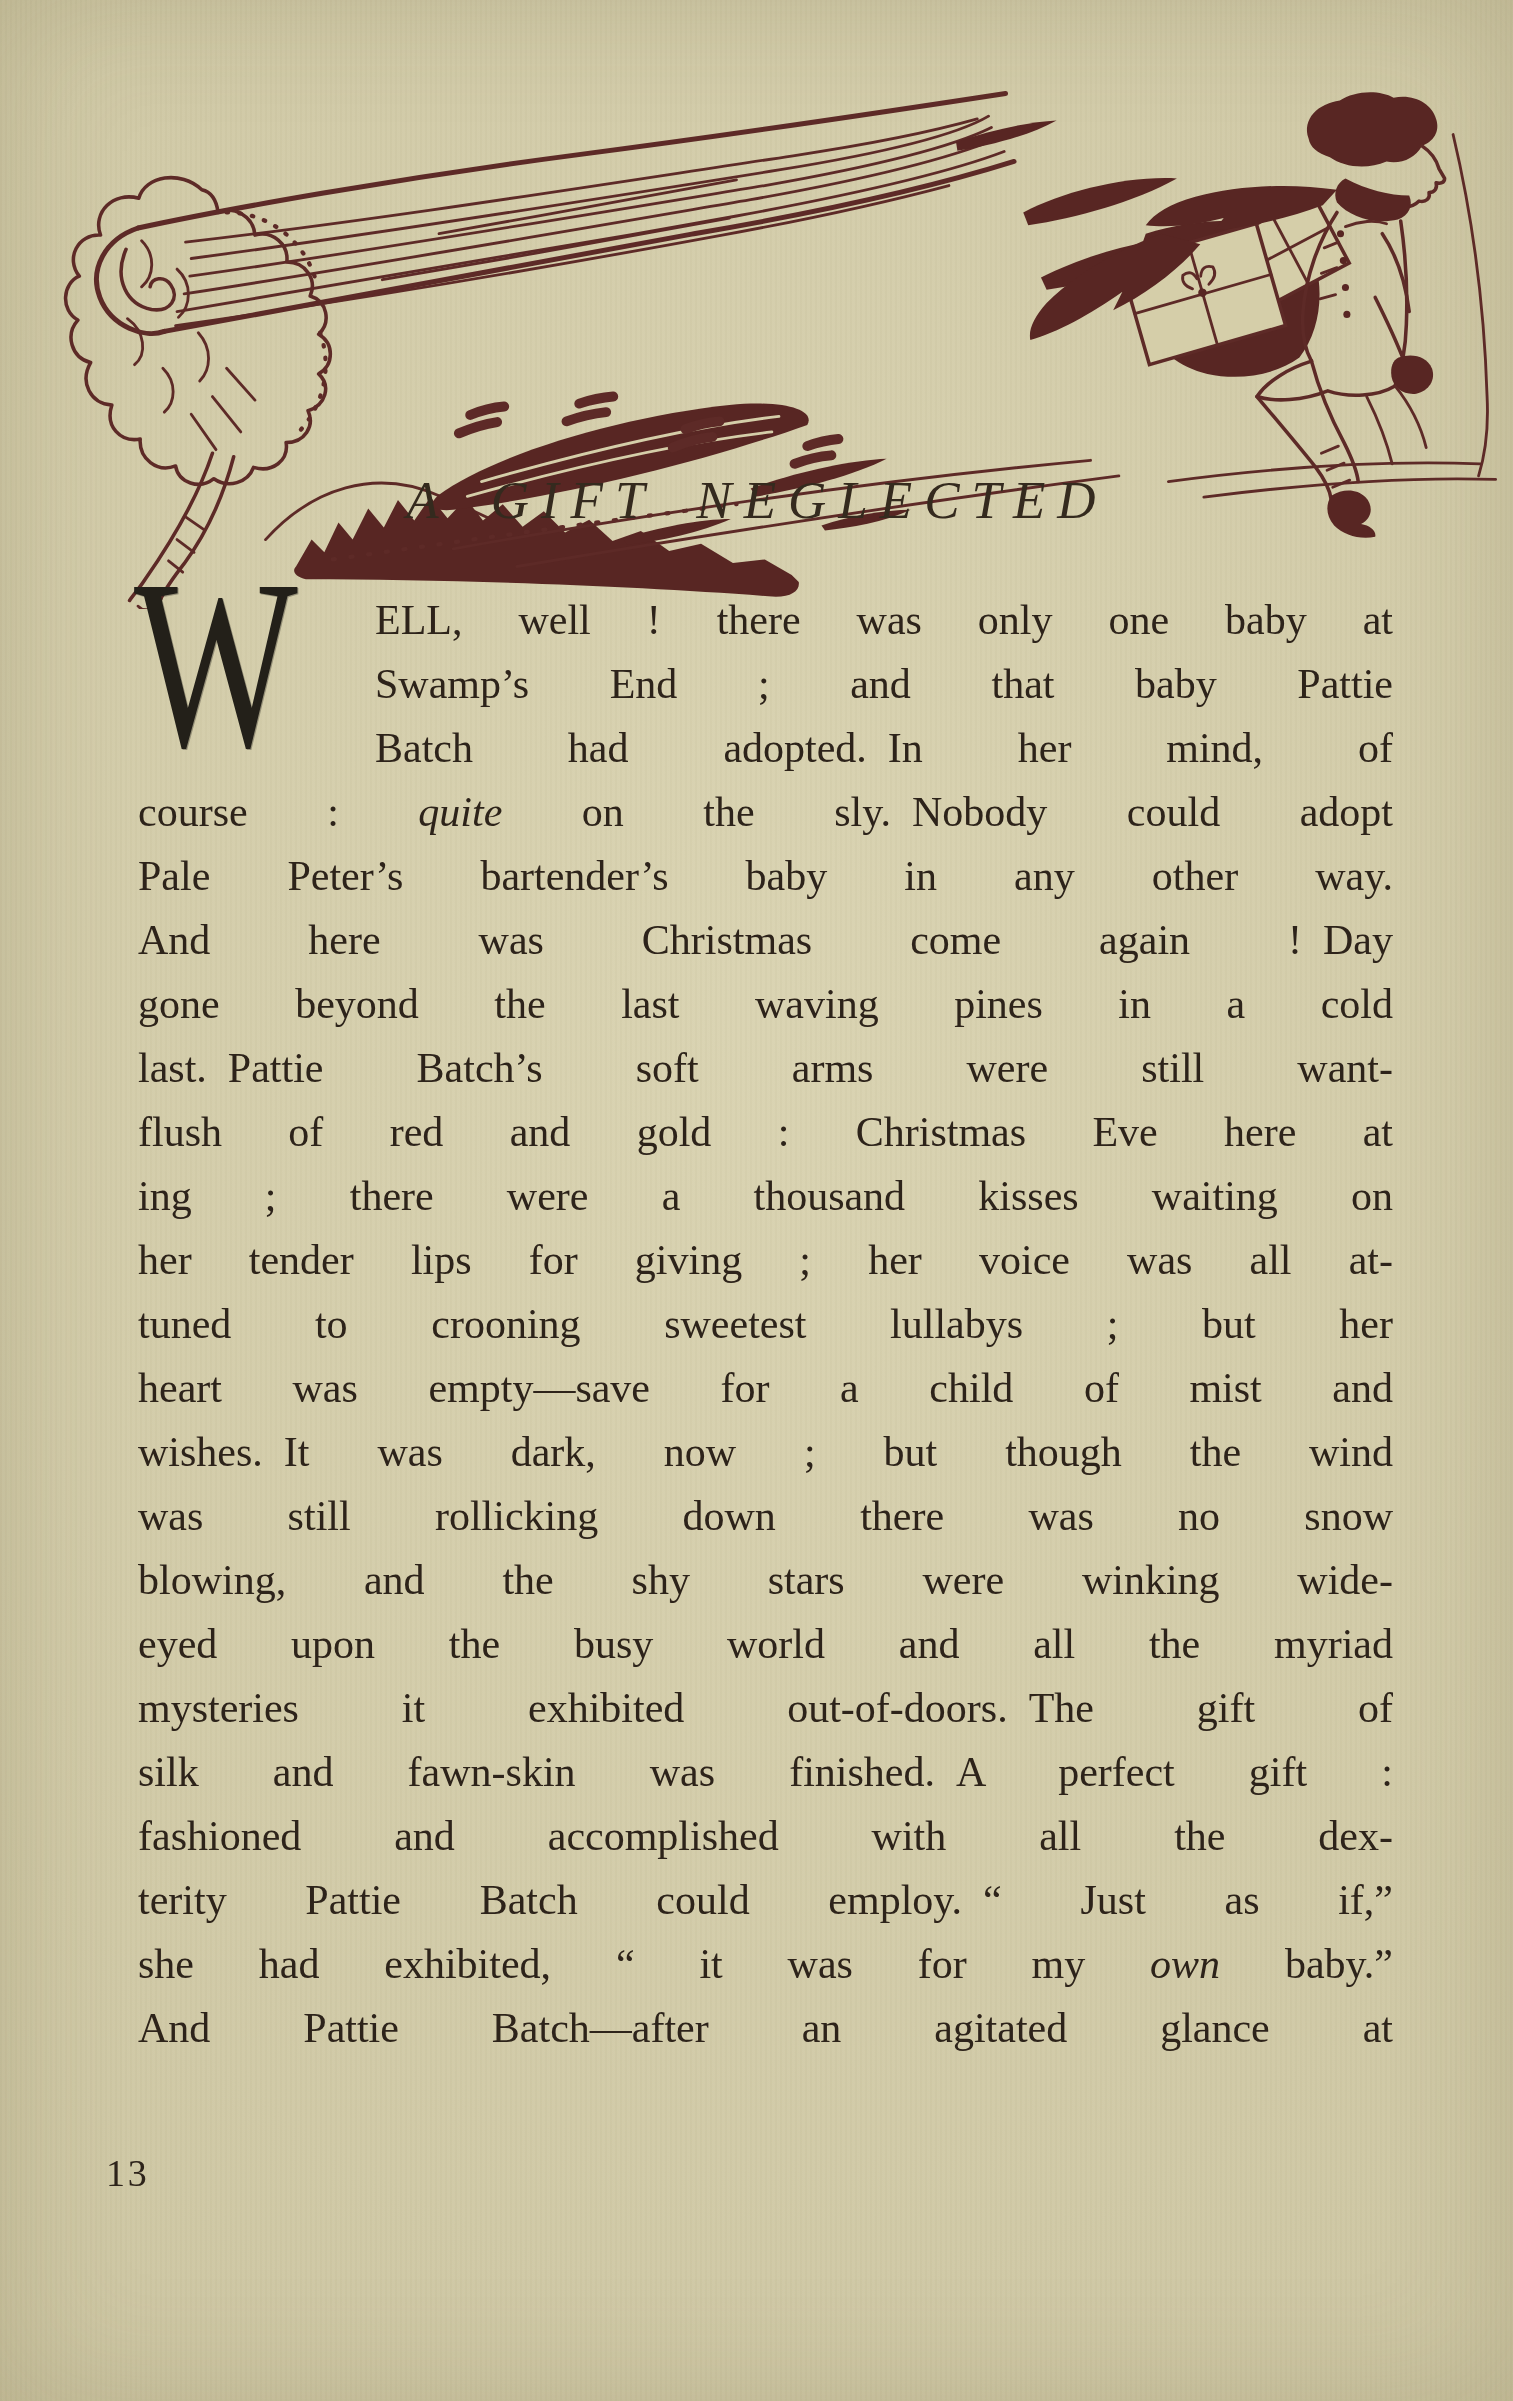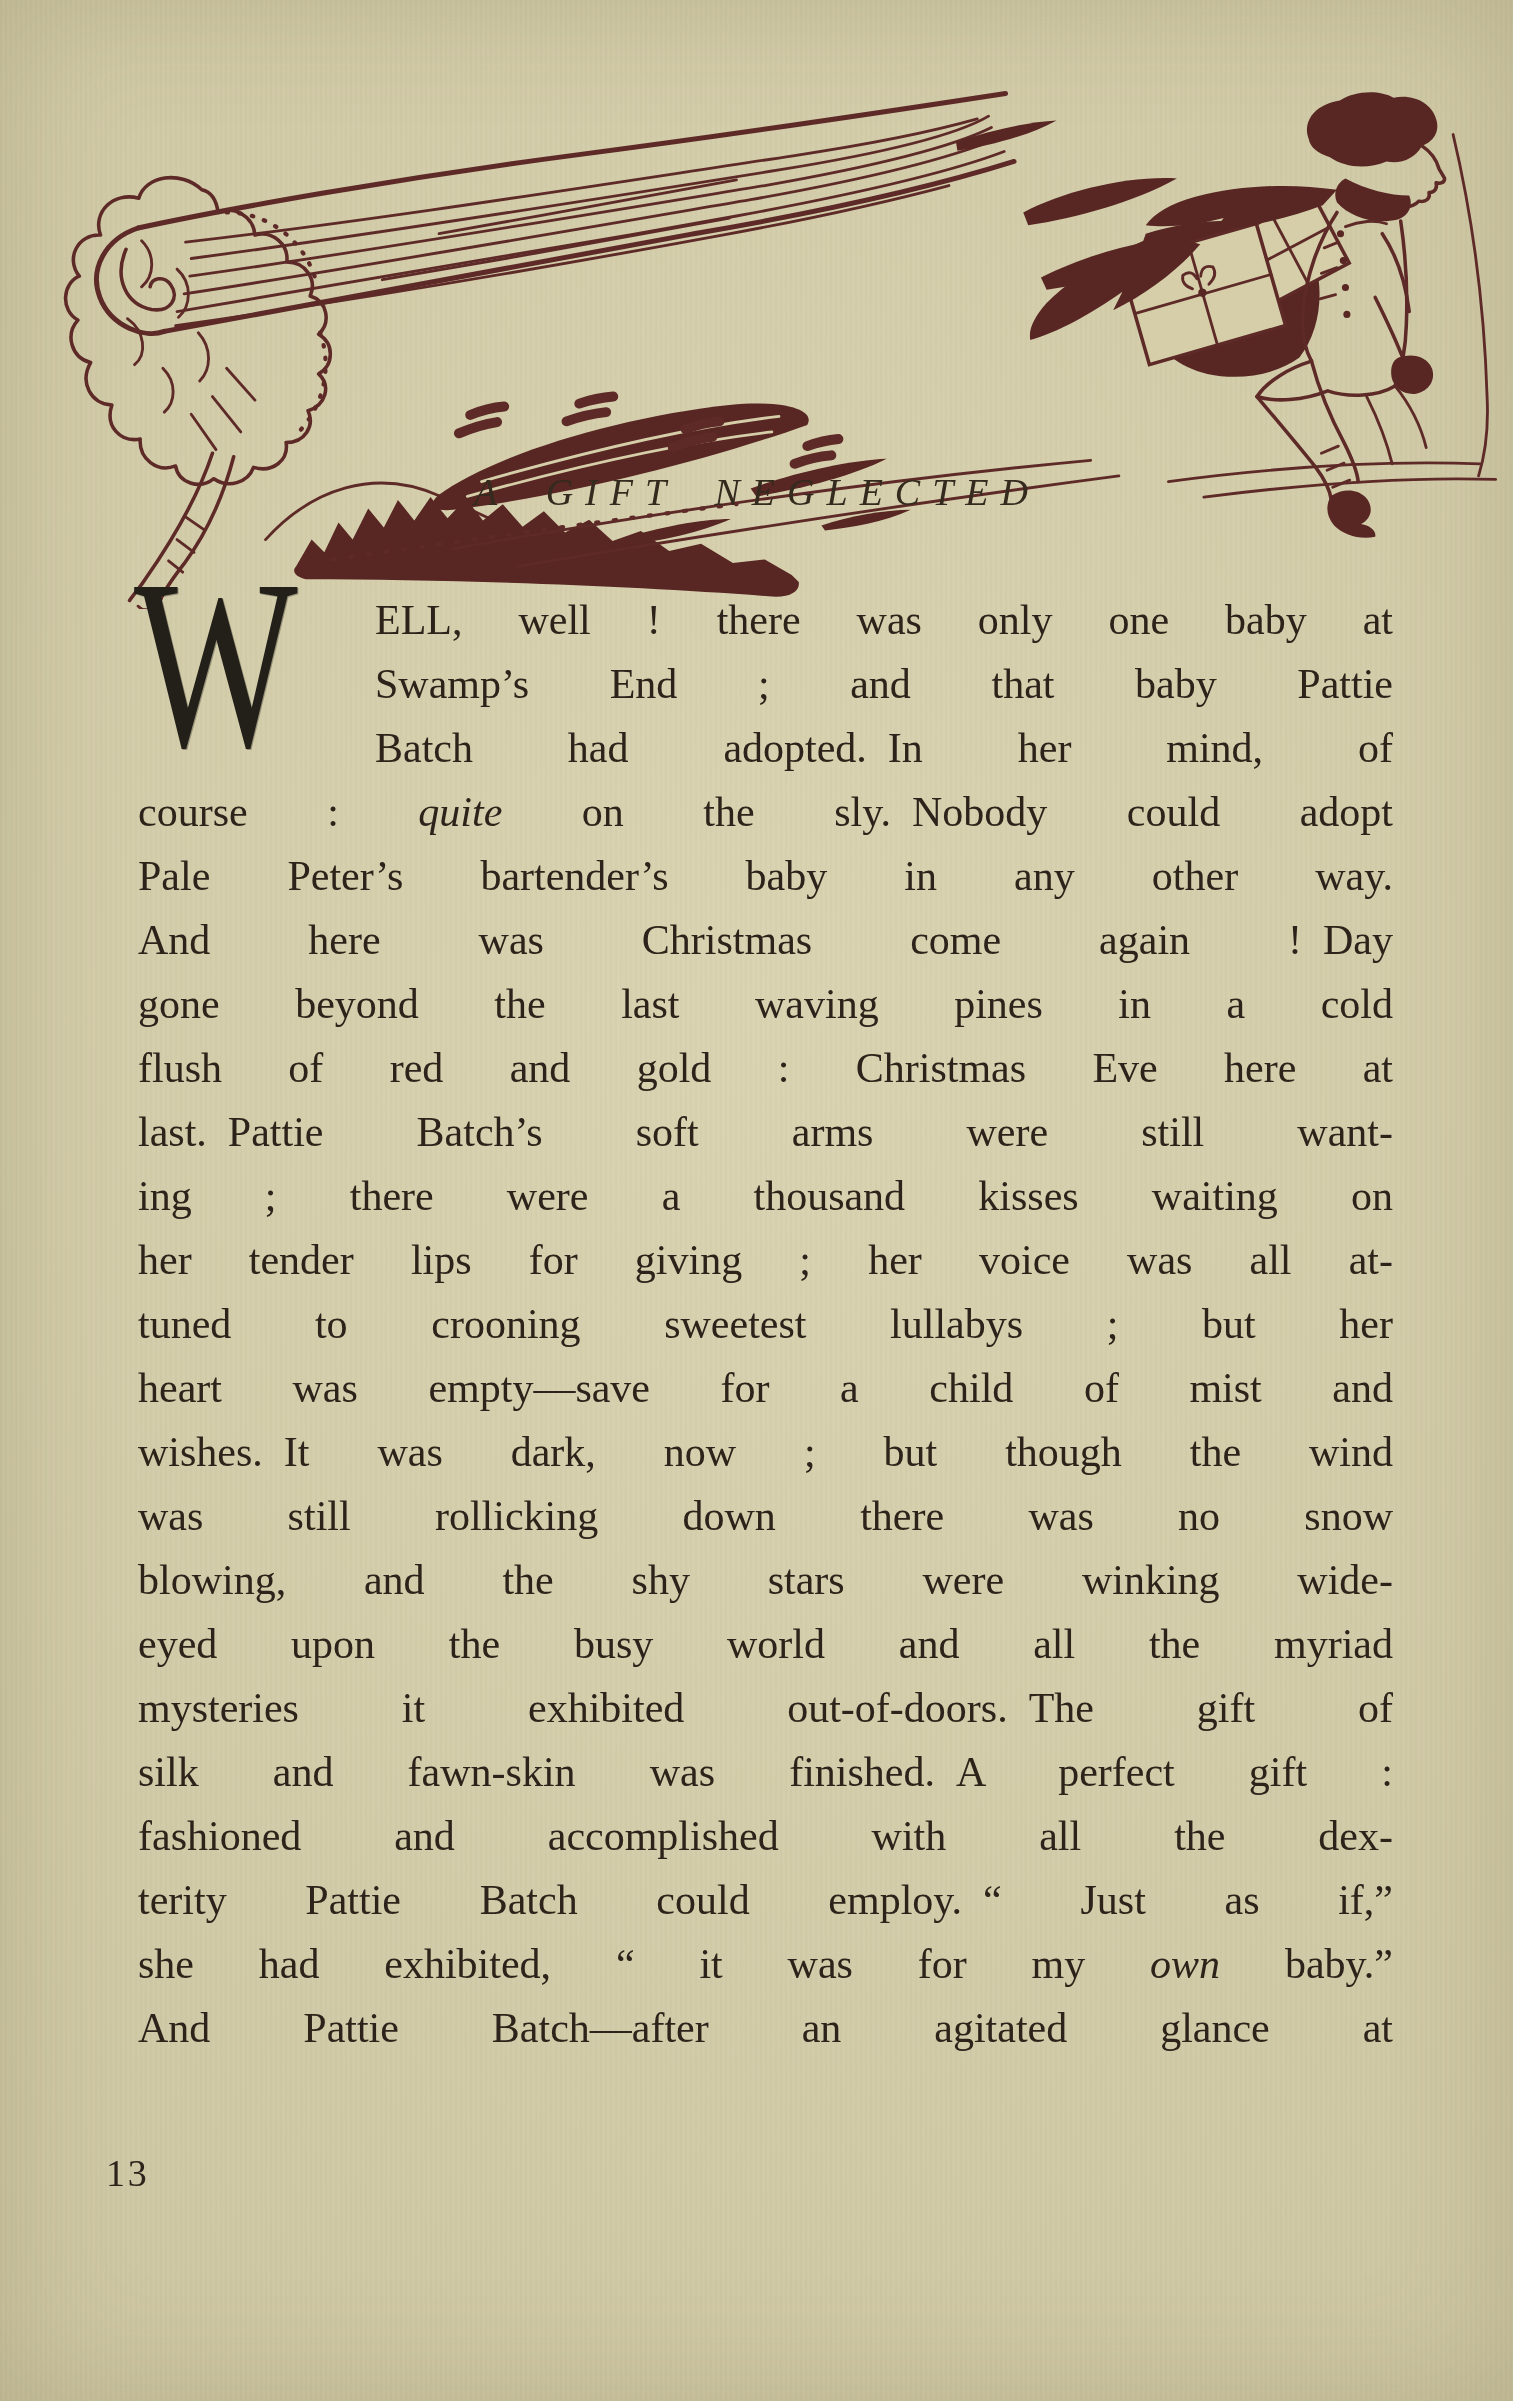--- a/index.html
+++ b/index.html
@@ -20,21 +20,21 @@
     left: 0; top: 0;
     width: 1514px; height: 609px;
   }
   .illustration path, .illustration rect, .illustration circle { vector-effect: none; }
   .chapter-title {
     position: absolute;
     left: 0; right: 0;
     top: 470px;
     text-align: center;
     font-style: italic;
-    font-size: 38px;
+    font-size: 53px;
     letter-spacing: 12px;
     word-spacing: 15.6px;
     color: #342a1e;
     white-space: nowrap;
   }
   .body-block {
     position: absolute;
     left: 138px;
     top: 588px;
     width: 1255px;
@@ -217,22 +217,22 @@
         <span class="glyph">W</span>
       </span>
     <div>
         <div class="line"><span>ELL, well ! there was only one baby at</span></div>
         <div class="line"><span>Swamp’s End ; and that baby Pattie</span></div>
         <div class="line"><span>Batch had adopted. In her mind, of</span></div>
         <div class="line"><span>course : </span><em>quite</em><span> on the sly. Nobody could adopt</span></div>
         <div class="line"><span>Pale Peter’s bartender’s baby in any other way.</span></div>
         <div class="line"><span>And here was Christmas come again ! Day</span></div>
         <div class="line"><span>gone beyond the last waving pines in a cold</span></div>
+        <div class="line"><span>last. Pattie Batch’s soft arms were still want-</span></div>
         <div class="line"><span>flush of red and gold : Christmas Eve here at</span></div>
-        <div class="line"><span>last. Pattie Batch’s soft arms were still want-</span></div>
         <div class="line"><span>ing ; there were a thousand kisses waiting on</span></div>
         <div class="line"><span>her tender lips for giving ; her voice was all at-</span></div>
         <div class="line"><span>tuned to crooning sweetest lullabys ; but her</span></div>
         <div class="line"><span>heart was empty—save for a child of mist and</span></div>
         <div class="line"><span>wishes. It was dark, now ; but though the wind</span></div>
         <div class="line"><span>was still rollicking down there was no snow</span></div>
         <div class="line"><span>blowing, and the shy stars were winking wide-</span></div>
         <div class="line"><span>eyed upon the busy world and all the myriad</span></div>
         <div class="line"><span>mysteries it exhibited out-of-doors. The gift of</span></div>
         <div class="line"><span>silk and fawn-skin was finished. A perfect gift :</span></div>

